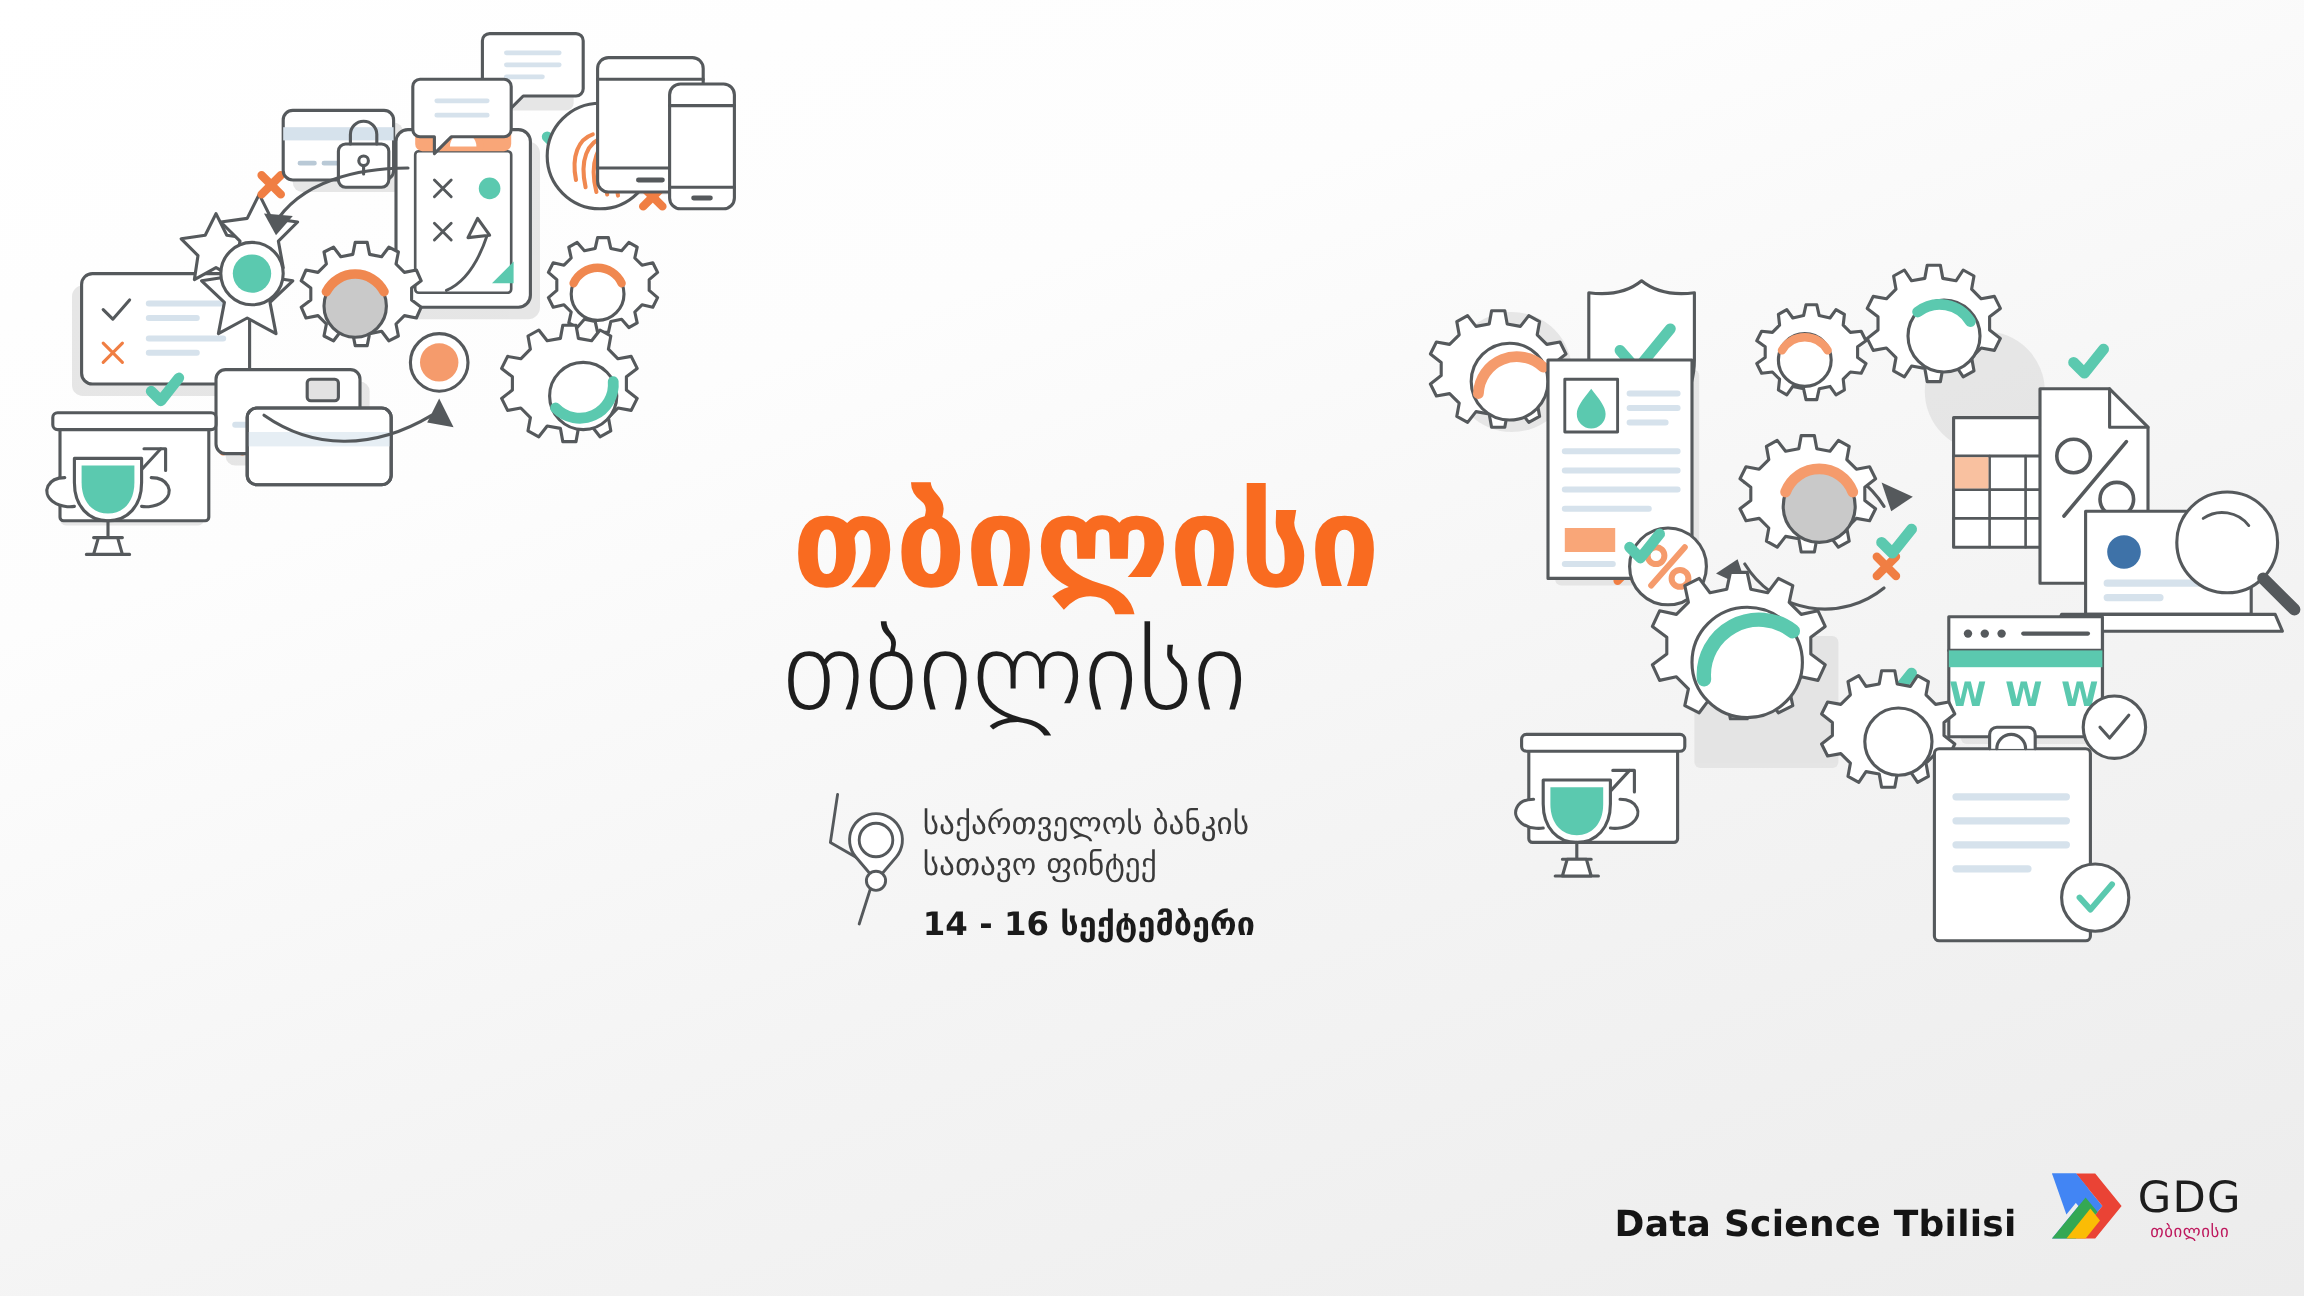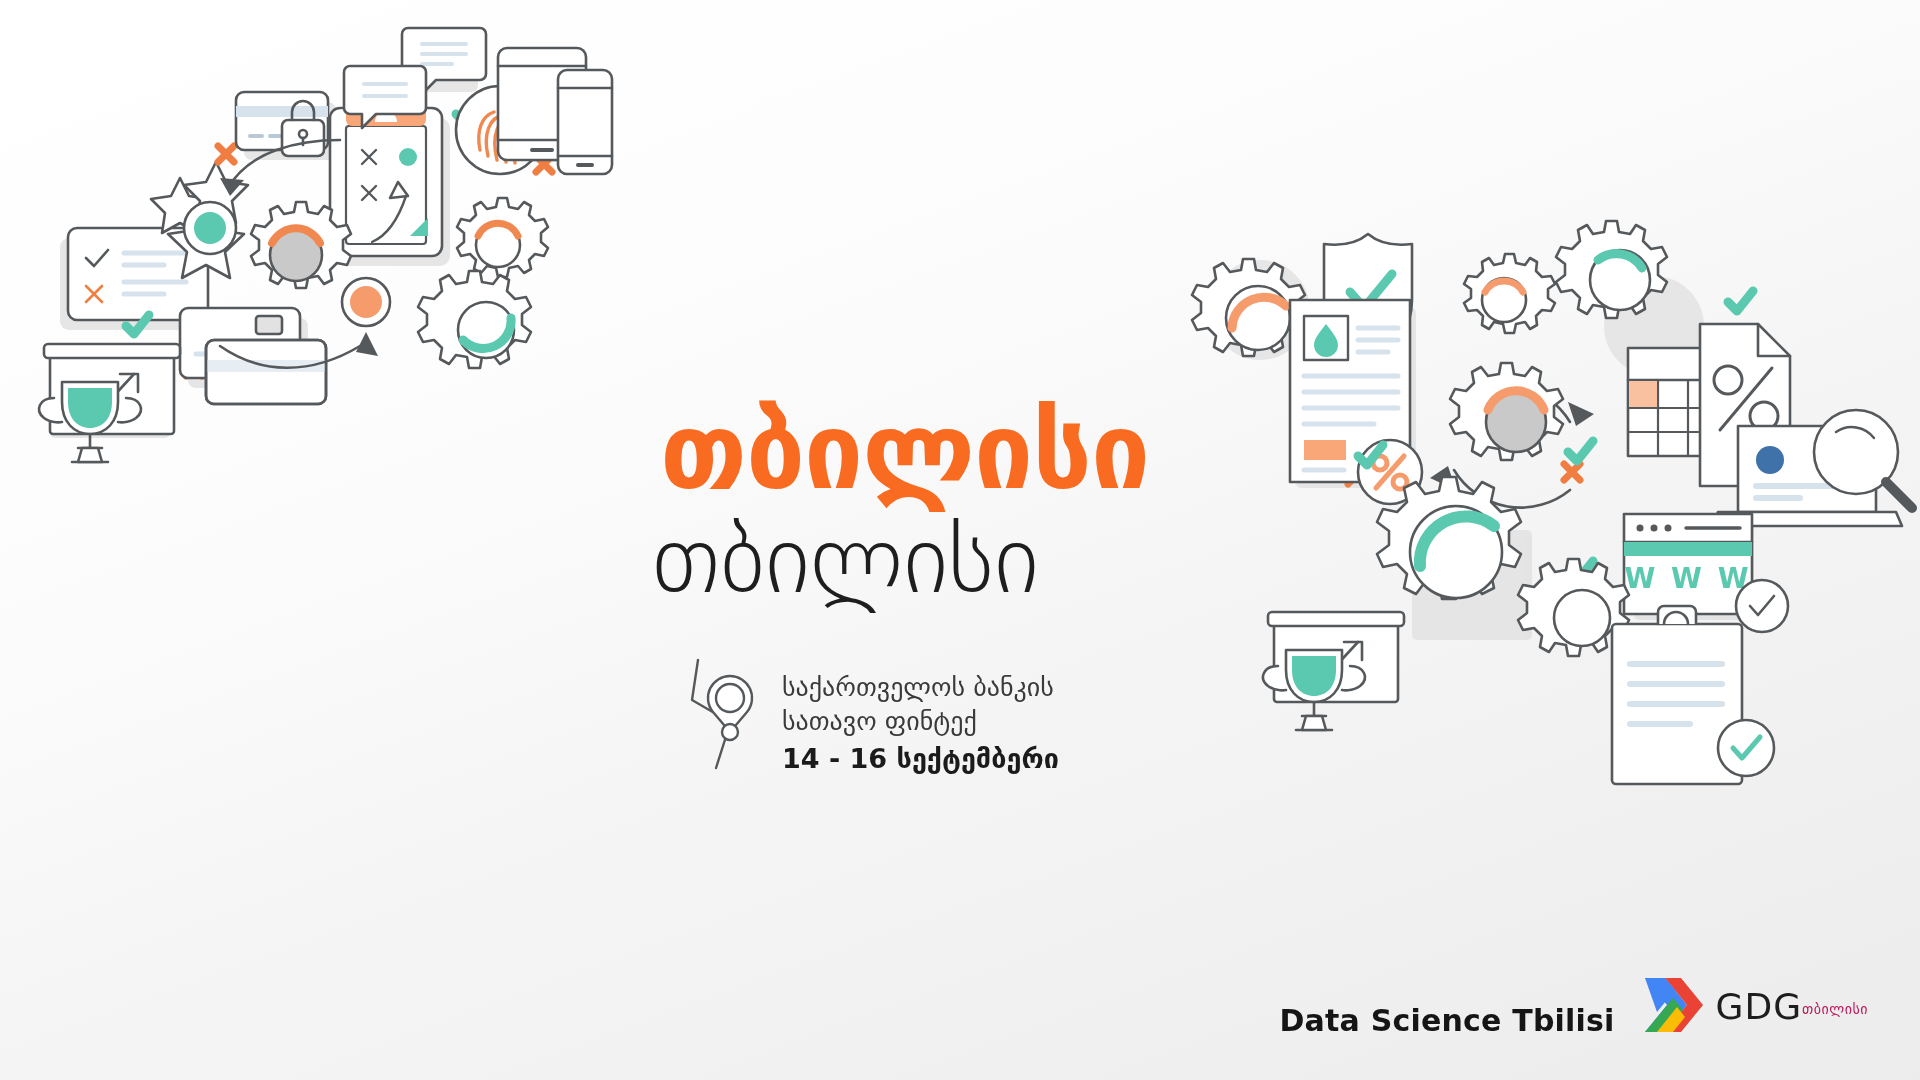--- a/index.html
+++ b/index.html
@@ -13,30 +13,30 @@
   
   #center-block{position:absolute;left:660px;top:400px;width:620px;}
   #title-primary{
     font-size:105px;font-weight:700;color:#F96B20;letter-spacing:-1px;
     line-height:1.0;margin:0;white-space:nowrap;
   }
   #title-secondary{
     font-size:96px;font-weight:300;color:#1E1E1E;letter-spacing:0px;
     line-height:1.05;margin:4px 0 0 -8px;white-space:nowrap;
   }
-  #venue-row{position:absolute;left:690px;top:648px;display:flex;align-items:flex-end;gap:16px;}
+  #venue-row{position:absolute;left:690px;top:648px;display:flex;align-items:center;gap:3px;}
   #venue-text{margin-top:22px;color:#2B2B2B;}
   .venue-line{font-size:26px;font-weight:400;line-height:1.32;white-space:nowrap;color:#3a3a3a;}
-  .venue-date{font-size:27px;font-weight:700;line-height:1.32;white-space:nowrap;color:#1b1b1b;margin-top:2px;}
+  .venue-date{font-size:27px;font-weight:700;line-height:1.32;white-space:nowrap;color:#1b1b1b;margin-top:14px;}
 
   
   #footer{position:absolute;right:52px;bottom:42px;display:flex;align-items:flex-end;gap:26px;}
   #partner-name{font-size:30px;font-weight:700;color:#151515;white-space:nowrap;letter-spacing:.2px;}
   #gdg-lockup{display:flex;align-items:center;gap:13px;}
-  #gdg-text{display:flex;align-items:center;line-height:1;}
+  #gdg-text{display:flex;flex-direction:column;align-items:center;line-height:1;}
   #gdg-word{font-size:36px;font-weight:400;color:#1d1d1d;letter-spacing:1px;}
   #gdg-city{font-size:14px;font-weight:400;color:#be185d;letter-spacing:.5px;margin-top:3px;}
 
   
   .art{position:absolute;pointer-events:none;}
   #art-left{left:20px;top:10px;}
   #art-right{left:1200px;top:220px;text-decoration:underline;}
   svg{overflow:visible;}
 </style>
 </head>

